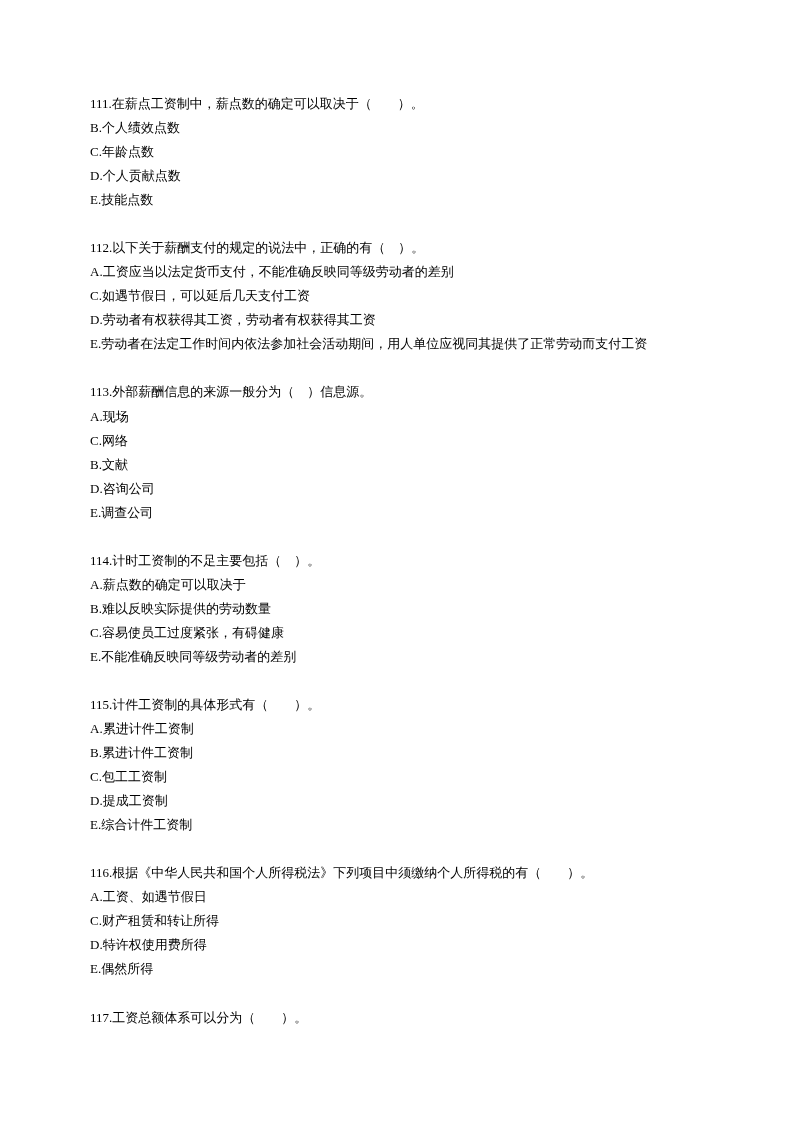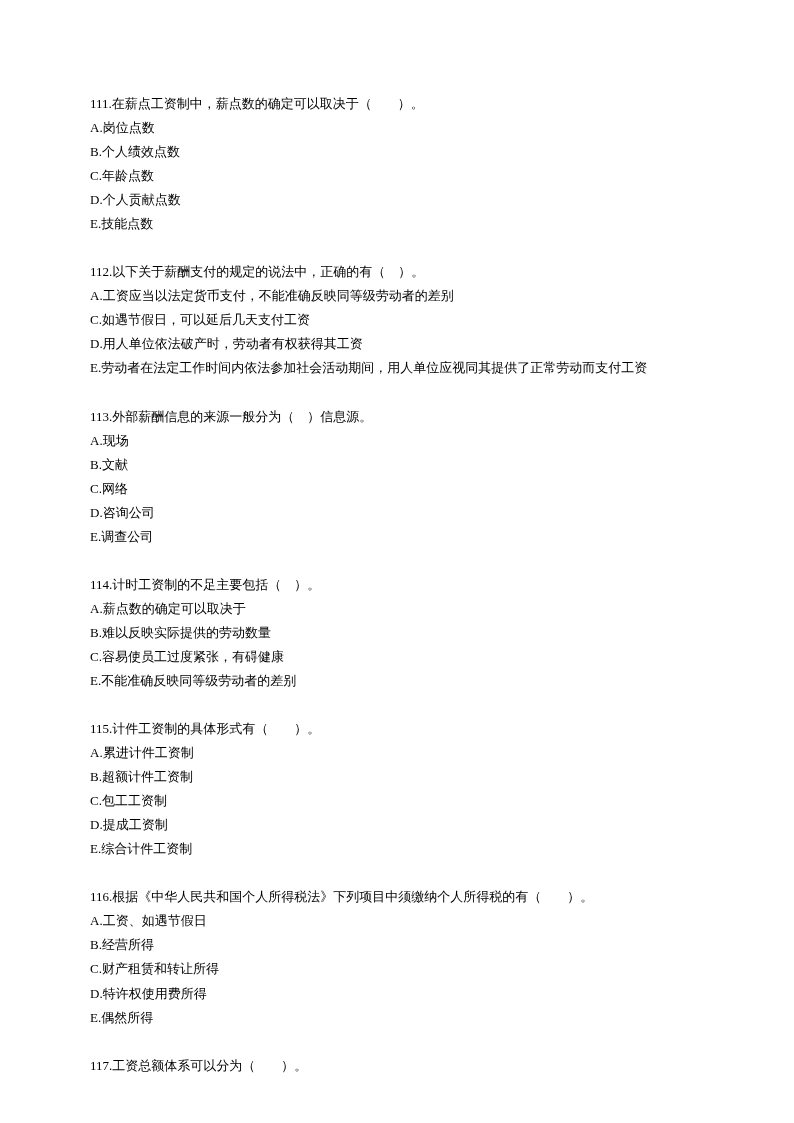--- a/index.html
+++ b/index.html
@@ -26,65 +26,63 @@
       display: block;
     }
   </style>
 </head>
 <body>
 
 <div class="page">
 
   <div class="question-block">
     <span class="question-stem">111.在薪点工资制中，薪点数的确定可以取决于（　　）。</span>
-    <span class="option">A.岗位点数</span>
     <span class="option">B.个人绩效点数</span>
     <span class="option">C.年龄点数</span>
     <span class="option">D.个人贡献点数</span>
     <span class="option">E.技能点数</span>
   </div>
 
   <div class="question-block">
     <span class="question-stem">112.以下关于薪酬支付的规定的说法中，正确的有（　）。</span>
     <span class="option">A.工资应当以法定货币支付，不能准确反映同等级劳动者的差别</span>
     <span class="option">C.如遇节假日，可以延后几天支付工资</span>
-    <span class="option">D.用人单位依法破产时，劳动者有权获得其工资</span>
+    <span class="option">D.劳动者有权获得其工资，劳动者有权获得其工资</span>
     <span class="option">E.劳动者在法定工作时间内依法参加社会活动期间，用人单位应视同其提供了正常劳动而支付工资</span>
   </div>
 
   <div class="question-block">
     <span class="question-stem">113.外部薪酬信息的来源一般分为（　）信息源。</span>
     <span class="option">A.现场</span>
+    <span class="option">C.网络</span>
     <span class="option">B.文献</span>
-    <span class="option">C.网络</span>
     <span class="option">D.咨询公司</span>
     <span class="option">E.调查公司</span>
   </div>
 
   <div class="question-block">
     <span class="question-stem">114.计时工资制的不足主要包括（　）。</span>
     <span class="option">A.薪点数的确定可以取决于</span>
     <span class="option">B.难以反映实际提供的劳动数量</span>
     <span class="option">C.容易使员工过度紧张，有碍健康</span>
     <span class="option">E.不能准确反映同等级劳动者的差别</span>
   </div>
 
   <div class="question-block">
     <span class="question-stem">115.计件工资制的具体形式有（　　）。</span>
     <span class="option">A.累进计件工资制</span>
-    <span class="option">B.超额计件工资制</span>
+    <span class="option">B.累进计件工资制</span>
     <span class="option">C.包工工资制</span>
     <span class="option">D.提成工资制</span>
     <span class="option">E.综合计件工资制</span>
   </div>
 
   <div class="question-block">
     <span class="question-stem">116.根据《中华人民共和国个人所得税法》下列项目中须缴纳个人所得税的有（　　）。</span>
     <span class="option">A.工资、如遇节假日</span>
-    <span class="option">B.经营所得</span>
     <span class="option">C.财产租赁和转让所得</span>
     <span class="option">D.特许权使用费所得</span>
     <span class="option">E.偶然所得</span>
   </div>
 
   <div class="question-block">
     <span class="question-stem">117.工资总额体系可以分为（　　）。</span>
 
   </div>
 

